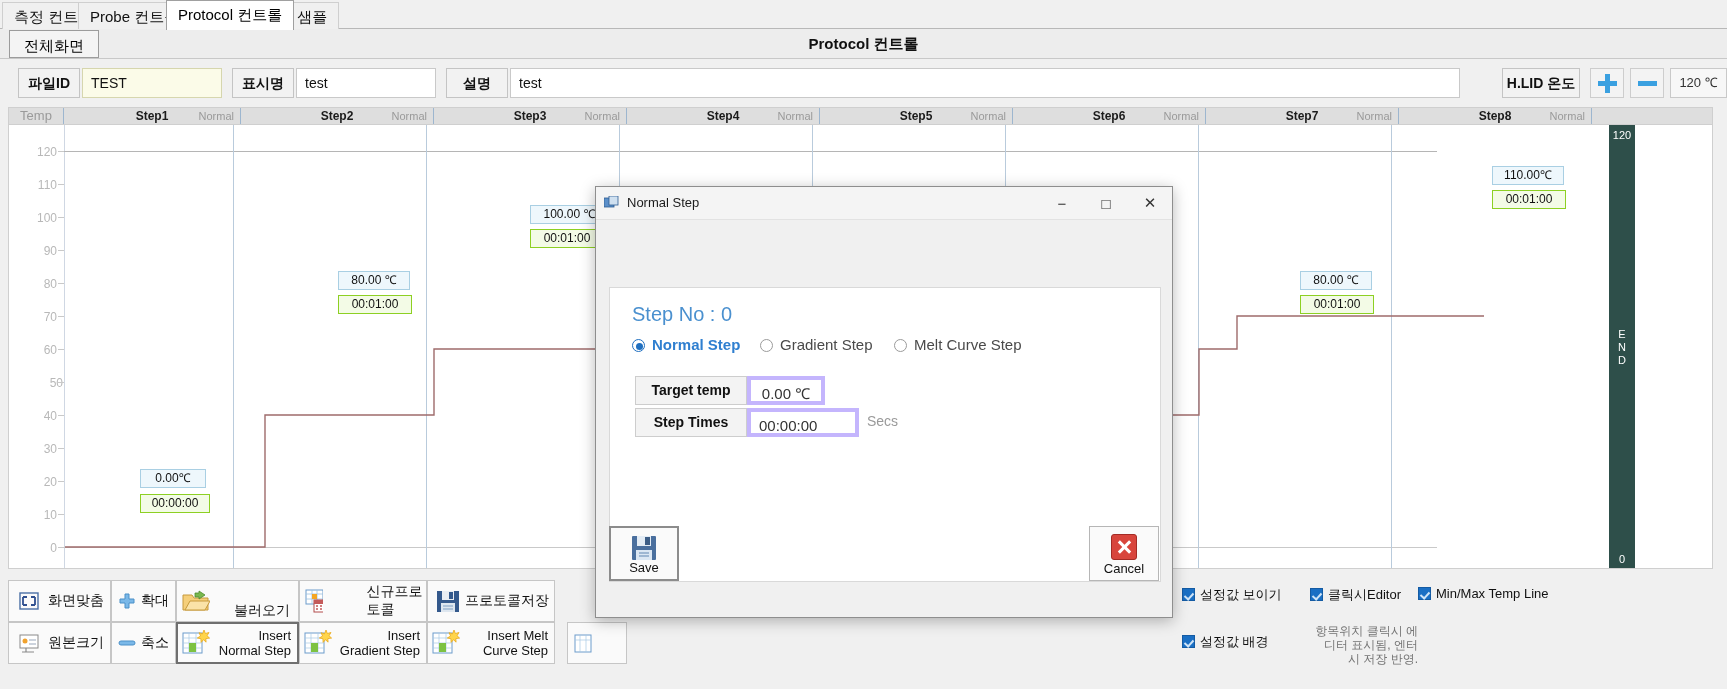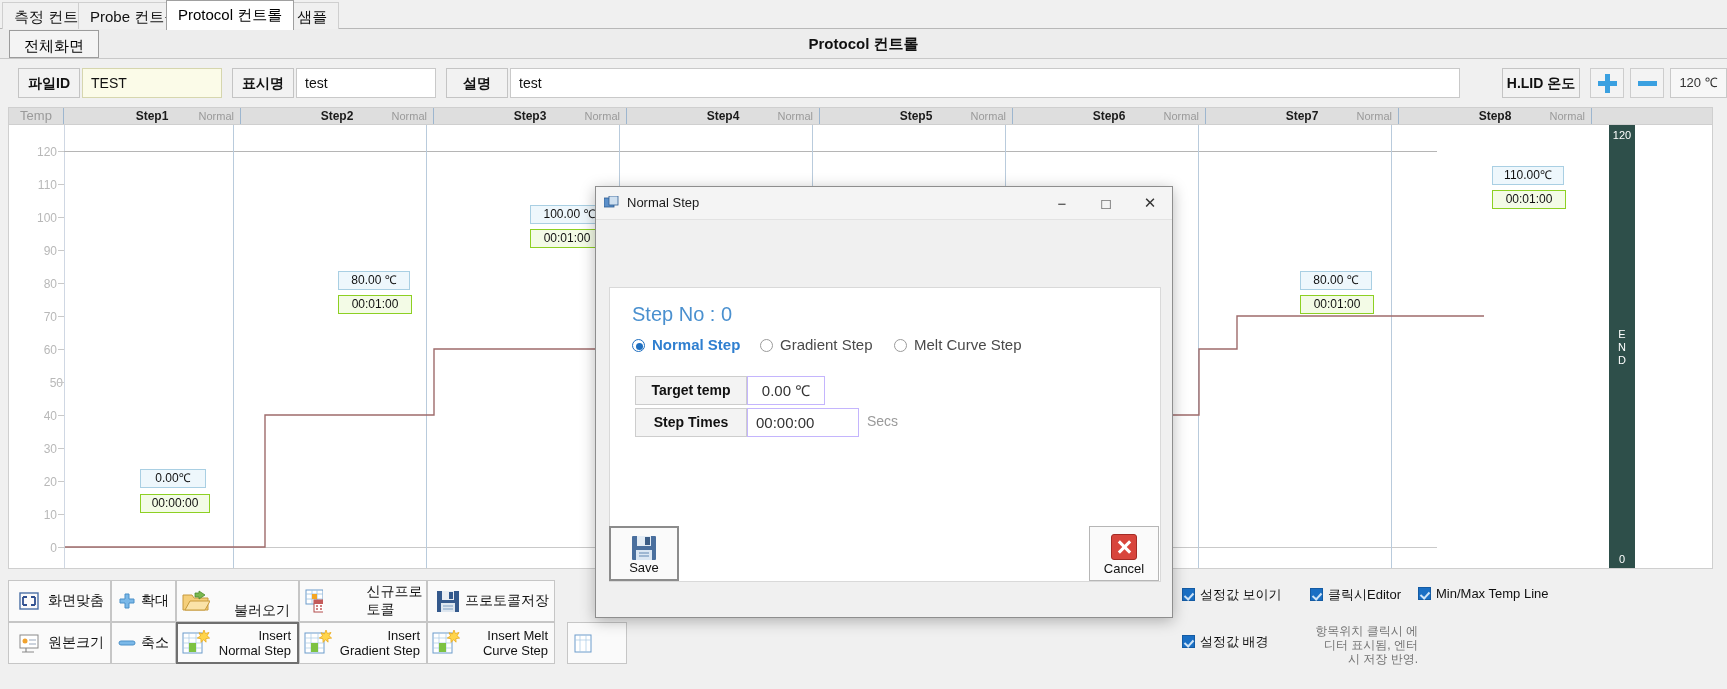--- a/index.html
+++ b/index.html
@@ -211,21 +211,21 @@
     border-radius:50%; background:#1f6fc0;
   }
   .frow { position:absolute; height:29px; }
   .flab {
     position:absolute; left:0; top:0; width:112px; height:29px;
     background:#f3f3f3; border:1px solid #cdcdcd;
     font-size:14px; font-weight:bold; text-align:center; line-height:27px; color:#111;
   }
   .fval {
     position:absolute; left:112px; top:0; height:29px;
-    background:#ffffff; border:1px solid #c4b5fd;
+    background:#ffffff; border:4px solid #c4b5fd;
     font-size:15px; color:#333; line-height:27px;
   }
   .unit-suffix { position:absolute; font-size:14px; color:#9a9a9a; }
   .modal-foot { position:absolute; left:0; bottom:0; width:100%; height:35px; }
   .bigbtn {
     position:absolute; width:70px; height:55px;
     border:1px solid #b6b6b6; background:#fafafa;
     text-align:center;
   }
   .bigbtn.primary { border:2px solid #8c8c8c; }

